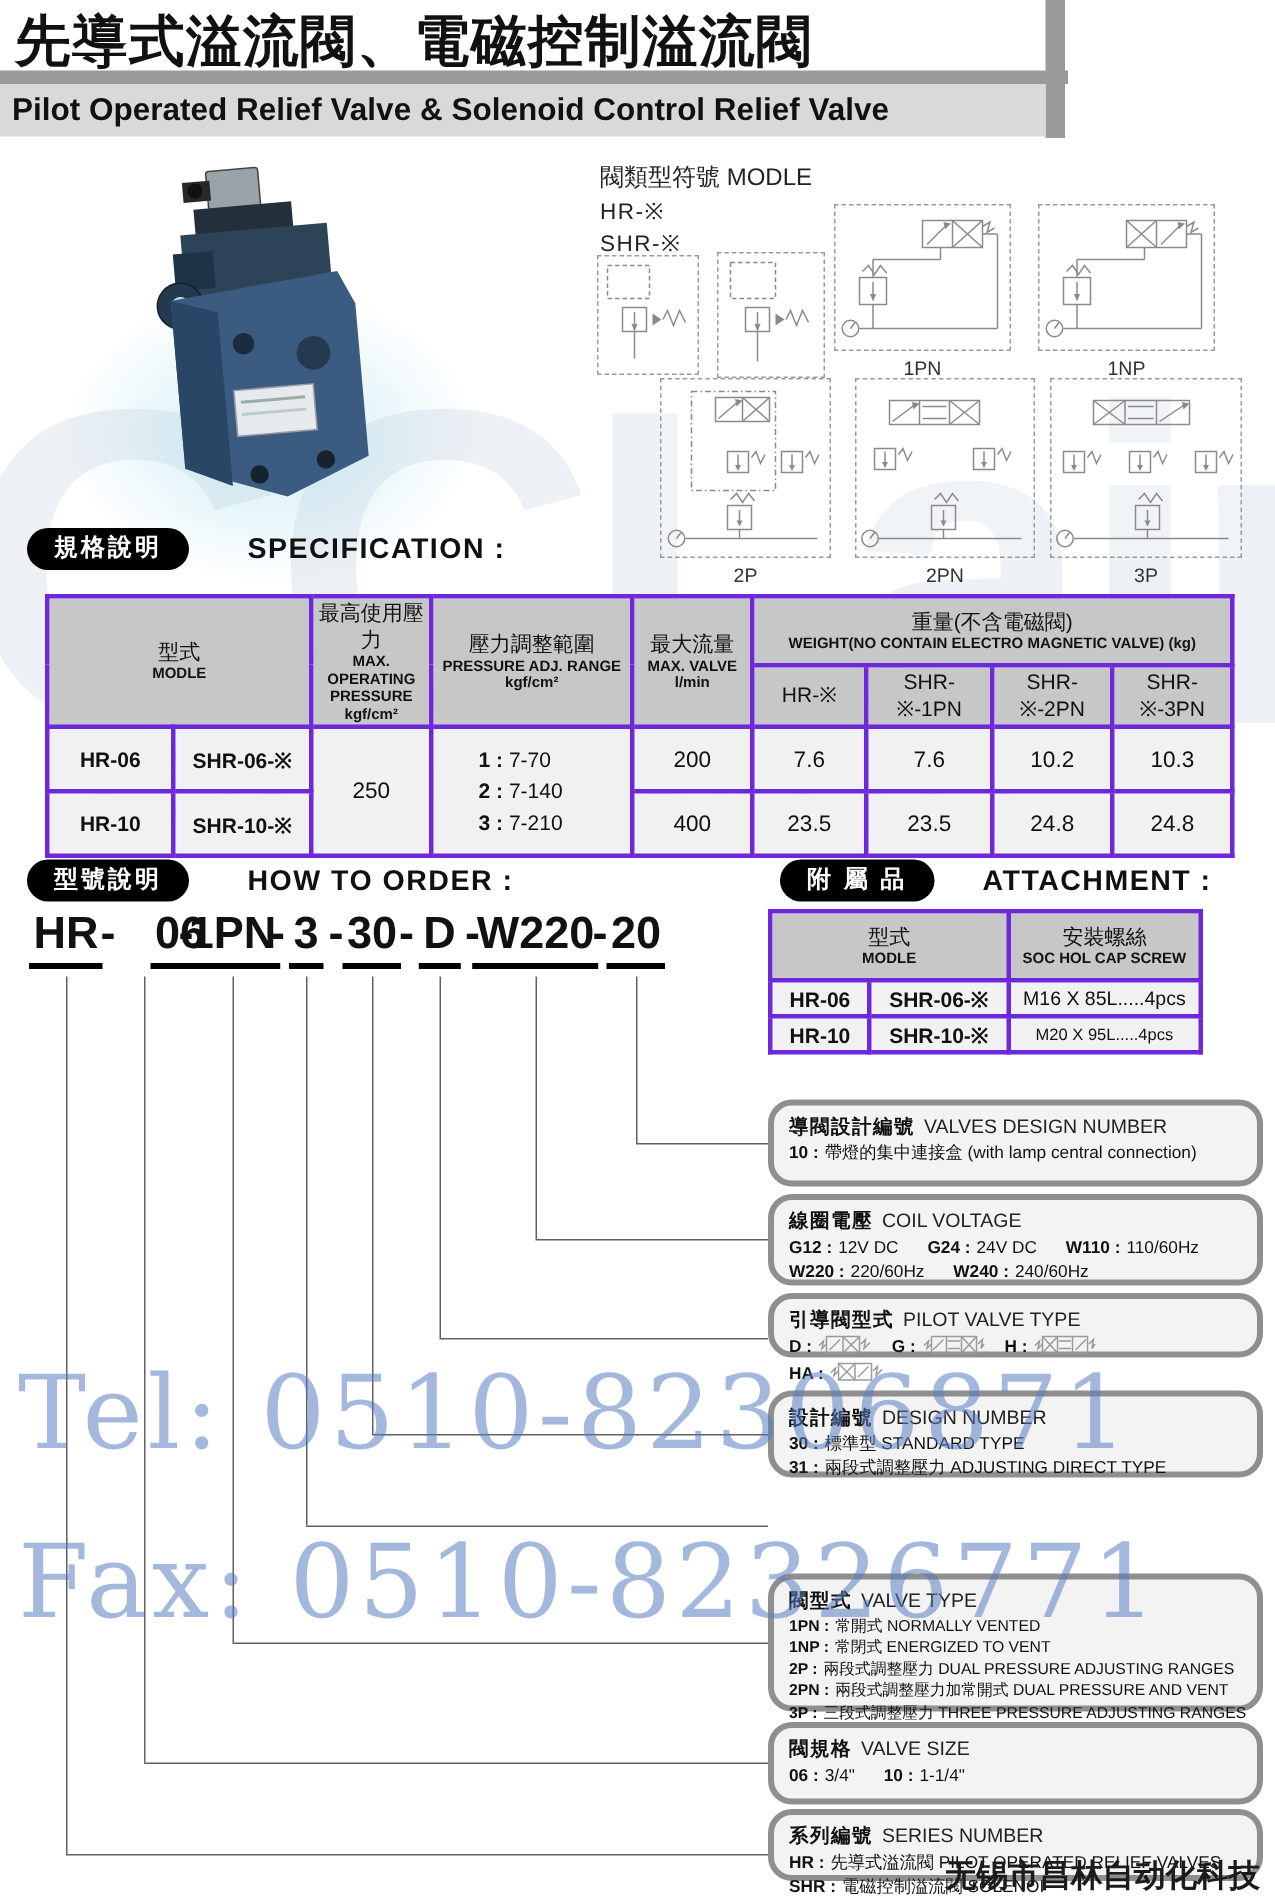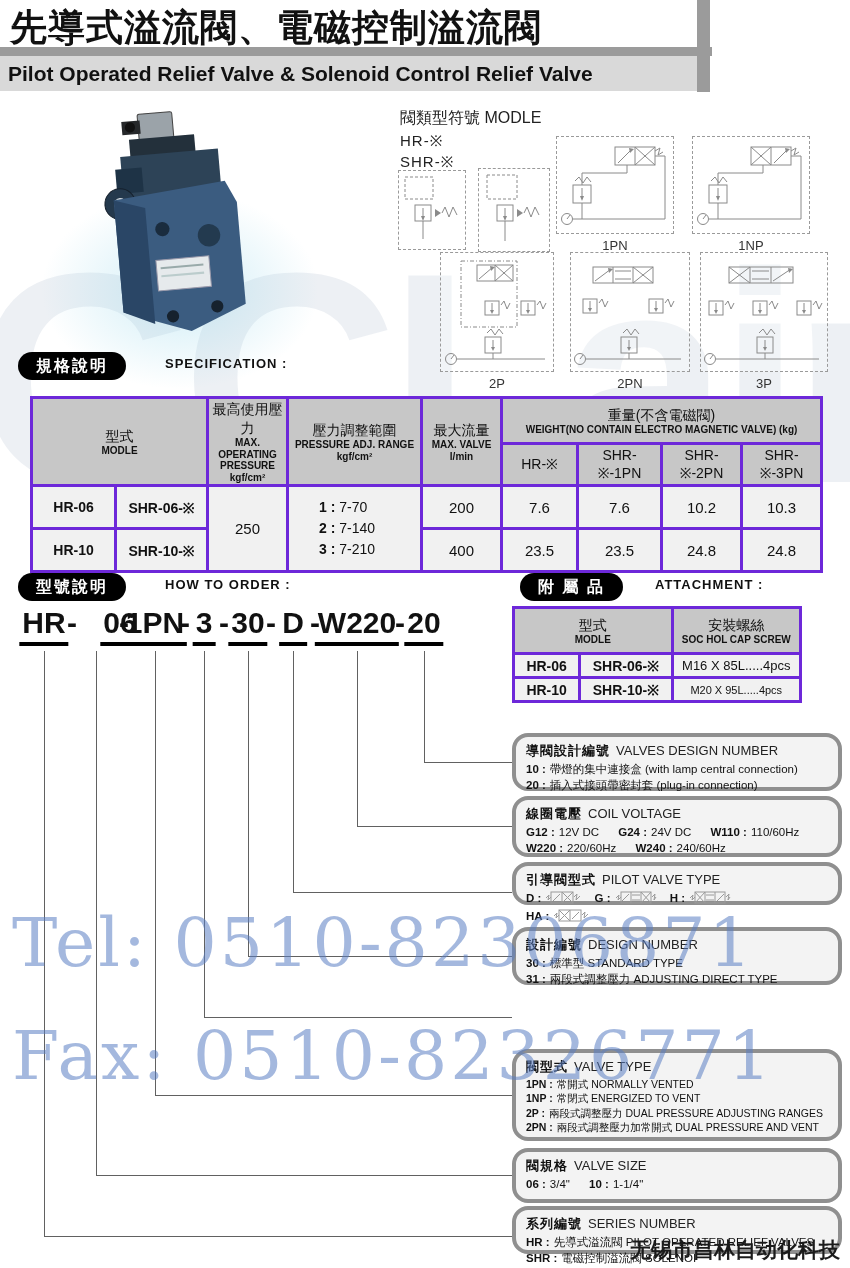--- a/index.html
+++ b/index.html
@@ -21,21 +21,21 @@
   .photo{position:absolute;left:85px;top:106px;width:170px;height:245px;}
   .diag{position:absolute;border:1px dashed #9a9a9a;background:rgba(255,255,255,0.25);}
   .diag svg{position:absolute;left:0;top:0;width:100%;height:100%;}
   .diag svg *{stroke:#8a8a8a;fill:none;stroke-width:1;}
   .diag svg .f{fill:#8a8a8a;stroke:none;}
   .diag-label{position:absolute;bottom:-20px;width:100%;text-align:center;font-size:13px;color:#333;}
 
   
   .pill{position:absolute;background:#000;color:#fff;border-radius:15px;font-weight:bold;font-size:16px;
         height:28px;line-height:28px;padding:0 18px;letter-spacing:2px;}
-  .sec-head{position:absolute;font-size:13px;font-weight:bold;letter-spacing:1px;}
+  .sec-head{position:absolute;font-size:19px;font-weight:bold;letter-spacing:1px;}
 
   
   table{border-collapse:collapse;table-layout:fixed;}
   td{border:3px solid #6d28d9;text-align:center;vertical-align:middle;padding:1px 2px;overflow:hidden;}
   .spec-table{position:absolute;left:30px;top:396px;width:790px;border:2px solid #2a2a2a;}
   .att-table{position:absolute;left:512px;top:606px;width:290px;border:2px solid #2a2a2a;}
   .hd{background:#c7c7c7;}
   .bd{background:#f1f1f1;}
   .zh{font-size:14px;line-height:1.25;}
   .en{font-size:10px;font-weight:bold;line-height:1.15;display:block;}
@@ -433,21 +433,20 @@
       <td class="bd mdl">HR-10</td>
       <td class="bd mdl">SHR-10-※</td>
       <td class="bd" style="font-size:11px;">M20 X 95L.....4pcs</td>
     </tr>
   </tbody>
     </table>
 
   <div class="co" style="top:733px;height:58px;">
     <div class="ttl"><b>導閥設計編號</b><span>VALVES DESIGN NUMBER</span></div>
     <div class="ln"><b>10 :</b><span>帶燈的集中連接盒 (with lamp central connection)</span></div>
-    <div class="ln"><b>20 :</b><span>插入式接頭帶密封套 (plug-in connection)</span></div>
   </div>
 
   <div class="co" style="top:796px;height:61px;">
     <div class="ttl"><b>線圈電壓</b><span>COIL VOLTAGE</span></div>
     <div class="ln">
       <b>G12 :</b><span class="sp">12V DC</span>
       <b>G24 :</b><span class="sp">24V DC</span>
       <b>W110 :</b><span>110/60Hz</span>
     </div>
     <div class="ln">
@@ -512,20 +511,21 @@
     <div class="ln"><b>31 :</b><span>兩段式調整壓力 ADJUSTING DIRECT TYPE</span></div>
   </div>
 
 
   <div class="co co-small" style="top:1049px;height:92px;">
     <div class="ttl"><b>閥型式</b><span>VALVE TYPE</span></div>
     <div class="ln"><b>1PN :</b><span>常開式 NORMALLY VENTED</span></div>
     <div class="ln"><b>1NP :</b><span>常閉式 ENERGIZED TO VENT</span></div>
     <div class="ln"><b>2P :</b><span>兩段式調整壓力 DUAL PRESSURE ADJUSTING RANGES</span></div>
     <div class="ln"><b>2PN :</b><span>兩段式調整壓力加常開式 DUAL PRESSURE AND VENT</span></div>
+    <div class="ln"><b>3P :</b><span>三段式調整壓力 THREE PRESSURE ADJUSTING RANGES</span></div>
   </div>
 
   <div class="co" style="top:1148px;height:55px;">
     <div class="ttl"><b>閥規格</b><span>VALVE SIZE</span></div>
     <div class="ln">
       <b>06 :</b><span class="sp">3/4"</span>
       <b>10 :</b><span>1-1/4"</span>
     </div>
   </div>
 

